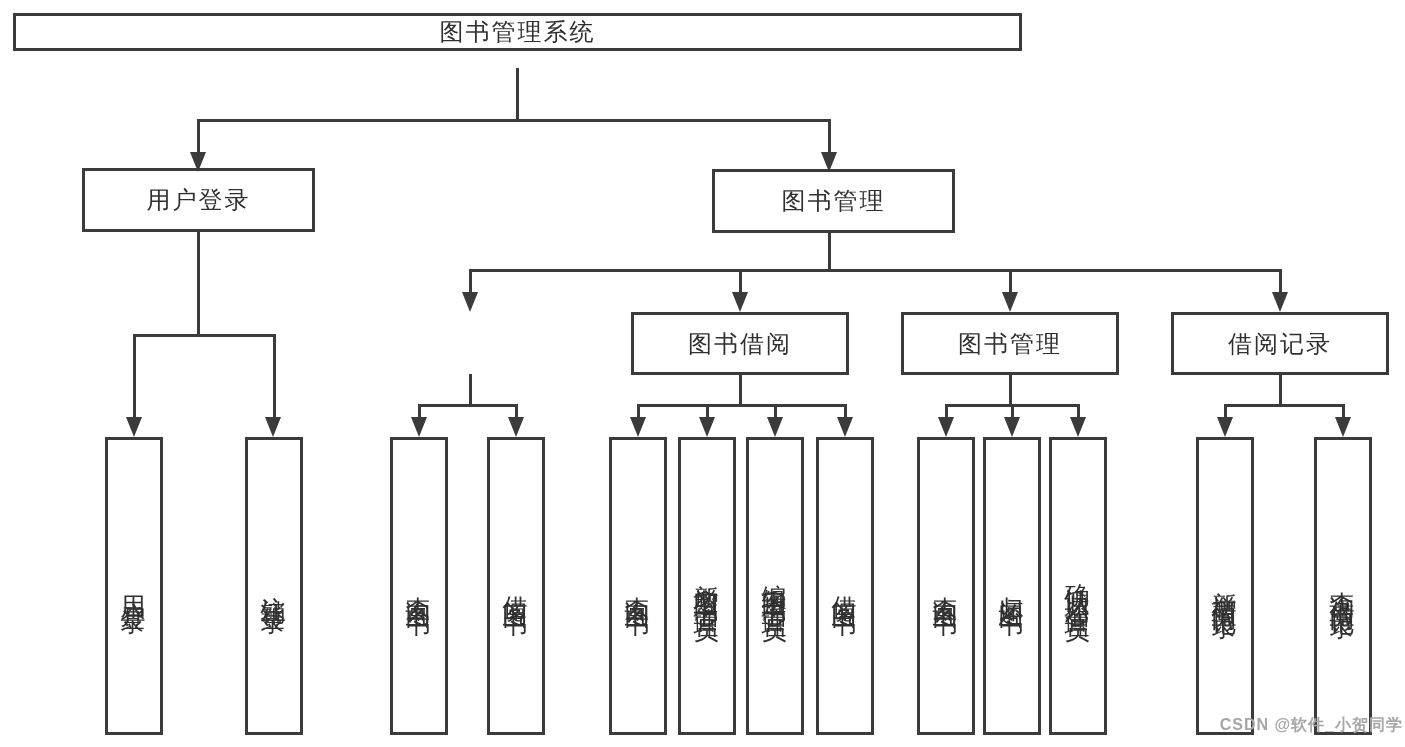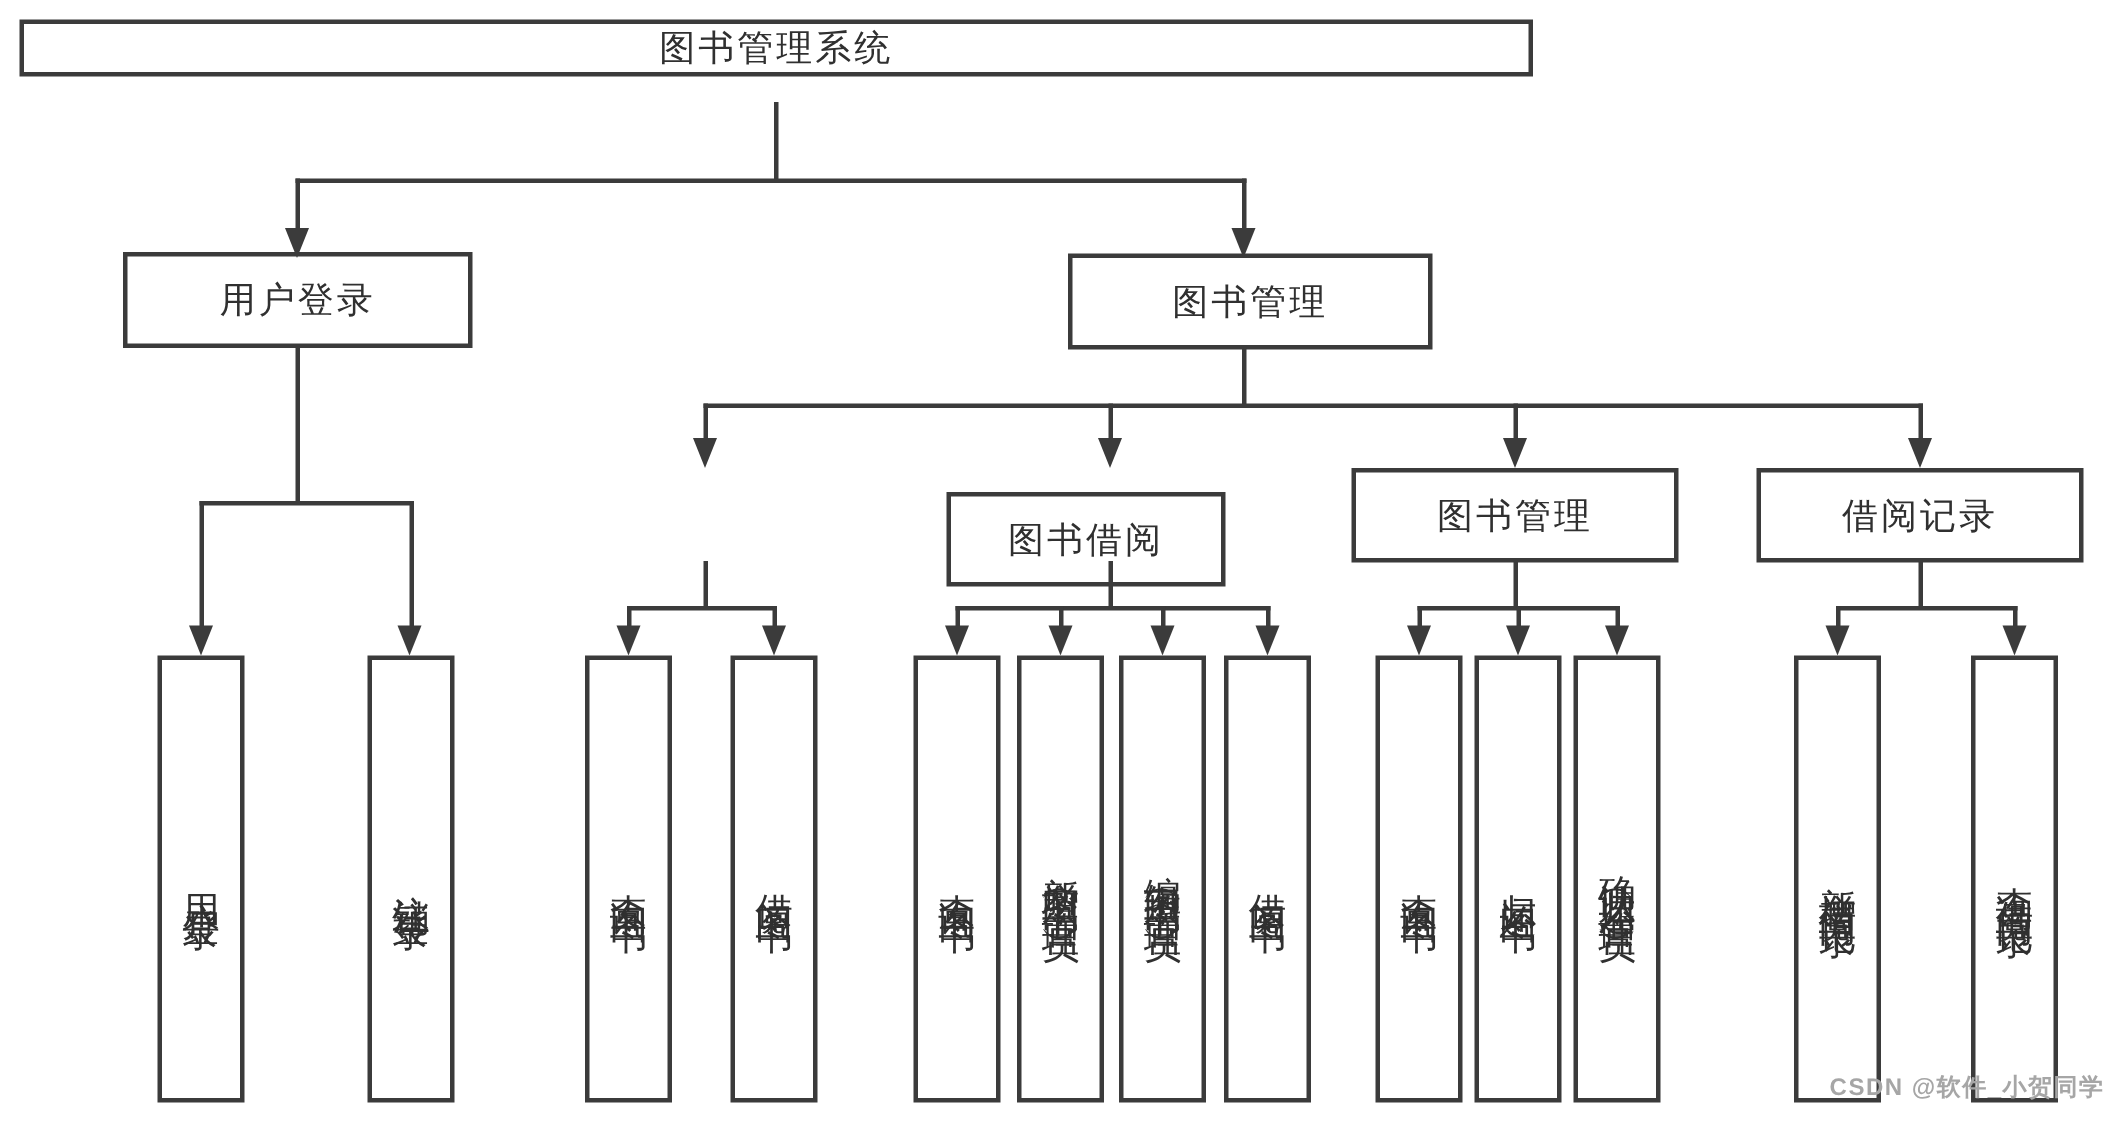--- a/index.html
+++ b/index.html
@@ -48,21 +48,21 @@
 
   <div class="hbox" style="left:82px;top:168px;width:233px;height:64px">
     <span>用户登录</span>
   </div>
 
   <div class="hbox" style="left:712px;top:169px;width:243px;height:64px">
     <span>图书管理</span>
   </div>
 
 
-  <div class="hbox" style="left:631px;top:328px;width:186px;height:63px">
+  <div class="hbox" style="left:631px;top:312px;width:218px;height:63px">
     <span>图书借阅</span>
   </div>
 
   <div class="hbox" style="left:901px;top:312px;width:218px;height:63px">
     <span>图书管理</span>
   </div>
 
   <div class="hbox" style="left:1171px;top:312px;width:218px;height:63px">
     <span>借阅记录</span>
   </div>

